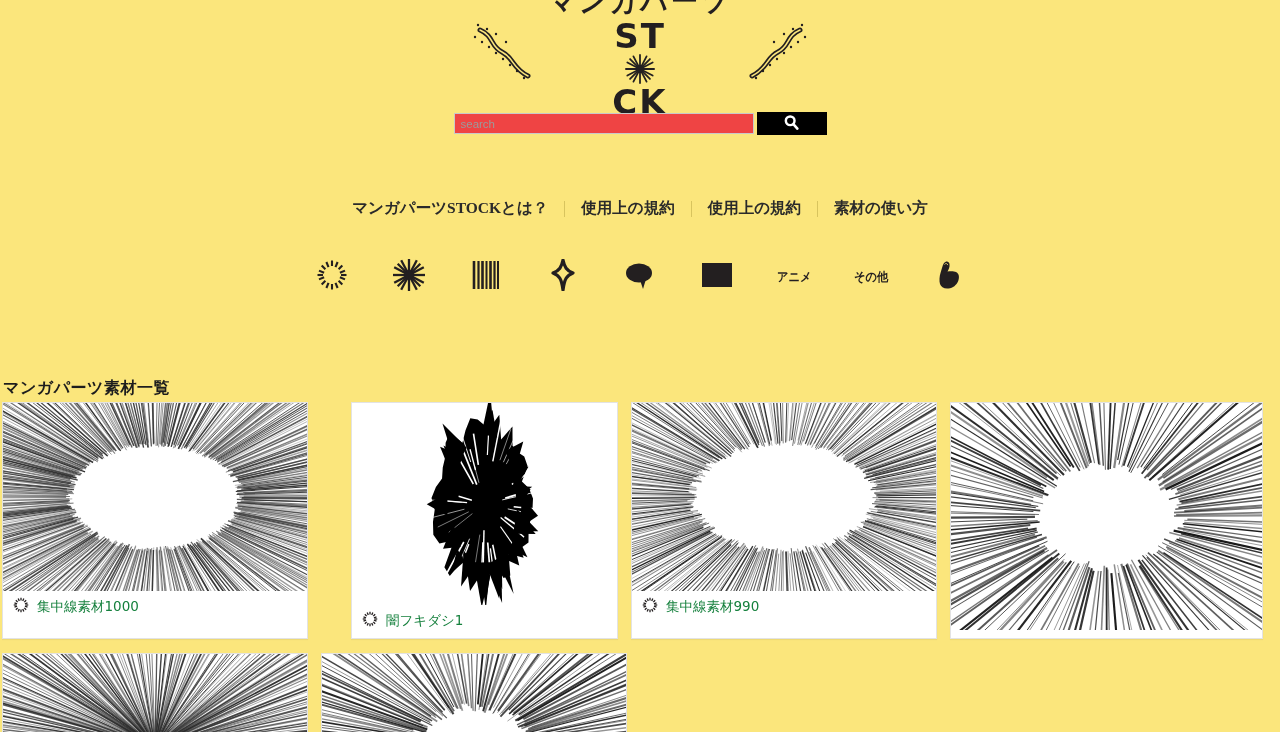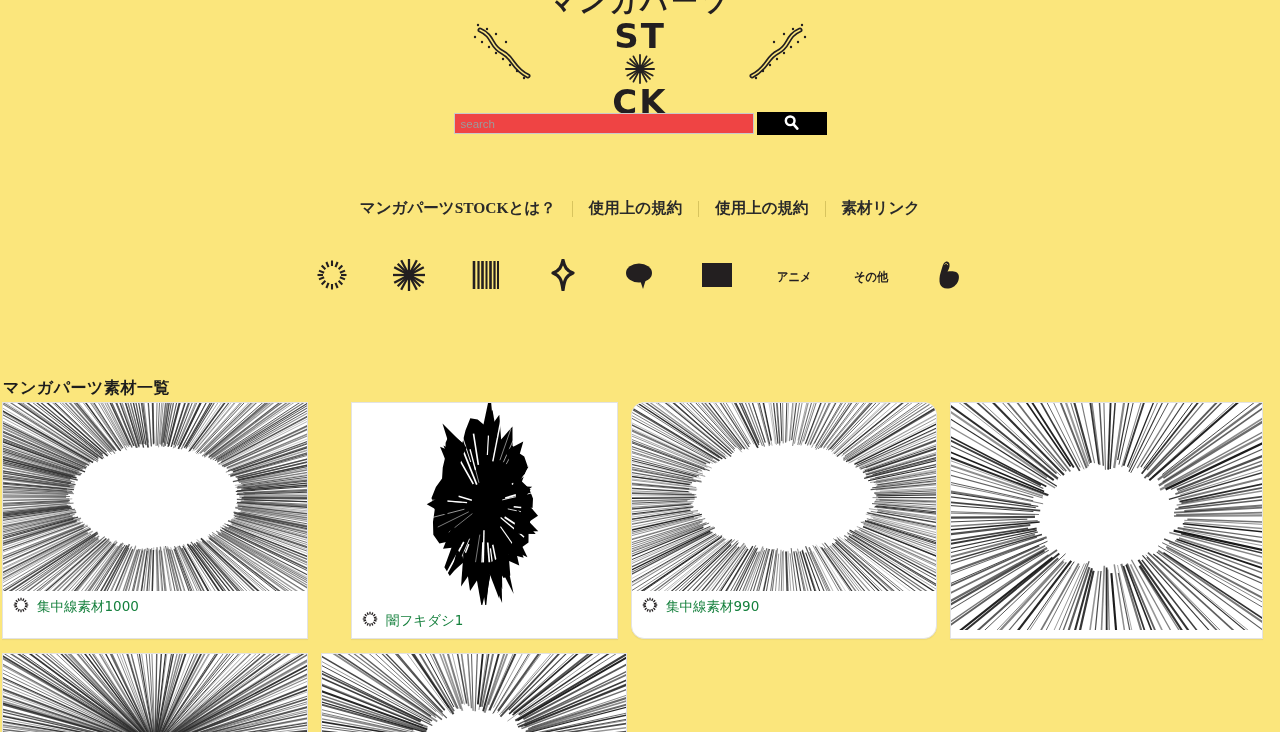--- a/index.html
+++ b/index.html
@@ -201,21 +201,21 @@
       </button>
     </div>
 
     <nav class="nav">
       <a>マンガパーツSTOCKとは？</a>
       <span class="divider"></span>
       <a>使用上の規約</a>
       <span class="divider"></span>
       <a>使用上の規約</a>
       <span class="divider"></span>
-      <a>素材リンク</a>
+      <a>素材の使い方</a>
     </nav>
 
     <div class="cats">
 
       <div class="cat">
         <span>
           <svg width="32" height="32" viewBox="0 0 32 32">
             <g stroke="#231f20" stroke-width="2.1" stroke-linecap="butt">
               <line x1="16" y1="1.5" x2="16" y2="7"></line>
               <line x1="21.6" y1="3" x2="19.5" y2="8.1"></line>
@@ -883,21 +883,21 @@
                 <line x1="3" y1="11.6" x2="8.1" y2="13.7"></line>
               <line x1="5.7" y1="6.6" x2="9.4" y2="10.3"></line>
                 <line x1="10.4" y1="3" x2="12.5" y2="8.1"></line>
             </g>
           </svg>
         </span>
         <span>闇フキダシ1</span>
       </div>
     </div>
 
-    <div class="card" style="width:306px;border-radius:13px;">
+    <div class="card" style="width:306px;">
       <div class="card-thumb" style="height:188px;">
         <svg viewBox="0 0 306 188" preserveAspectRatio="none">
           <rect width="306" height="188" fill="#fff"></rect>
           <g id="cl2" stroke="#222" stroke-width="0.9">
               <line x1="247.8" y1="94.4" x2="489.6" y2="95.5" stroke-width="0.94" opacity="0.88"></line>
               <line x1="242.1" y1="94.6" x2="489.6" y2="96.3" stroke-width="0.52" opacity="0.96"></line>
               <line x1="245.5" y1="96.3" x2="489.3" y2="102.9" stroke-width="1.26" opacity="0.45"></line>
               <line x1="249.1" y1="97.0" x2="489.1" y2="105.1" stroke-width="0.90" opacity="0.75"></line>
               <line x1="245.0" y1="97.5" x2="488.9" y2="107.4" stroke-width="0.44" opacity="0.63"></line>
               <line x1="244.2" y1="98.6" x2="488.4" y2="111.6" stroke-width="0.89" opacity="0.79"></line>

